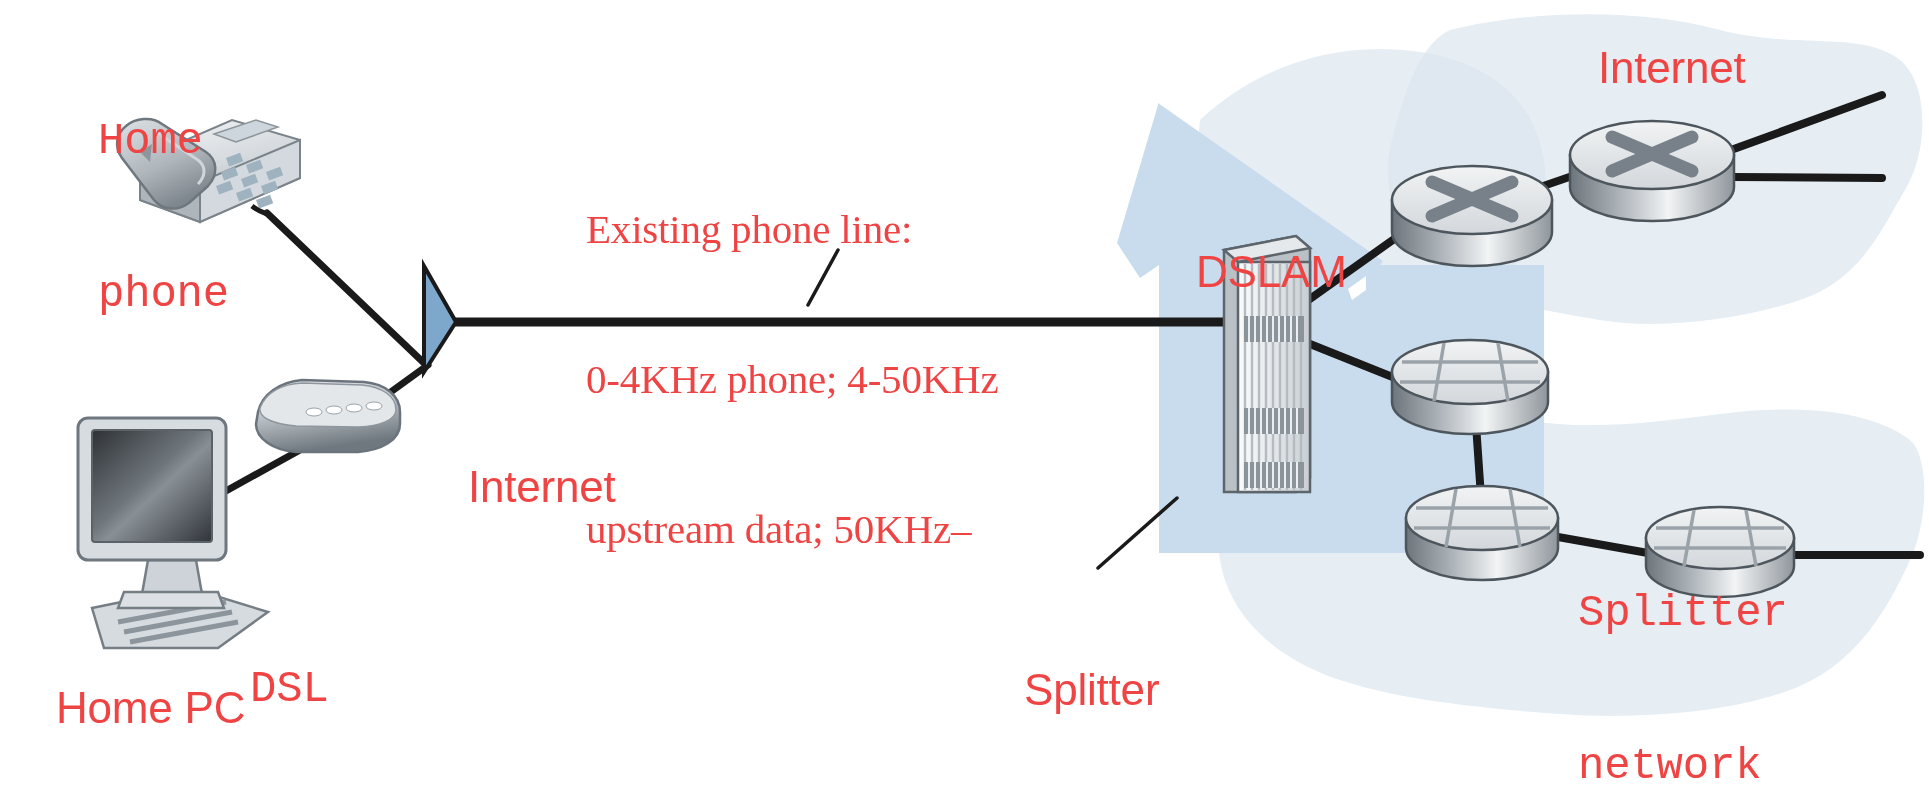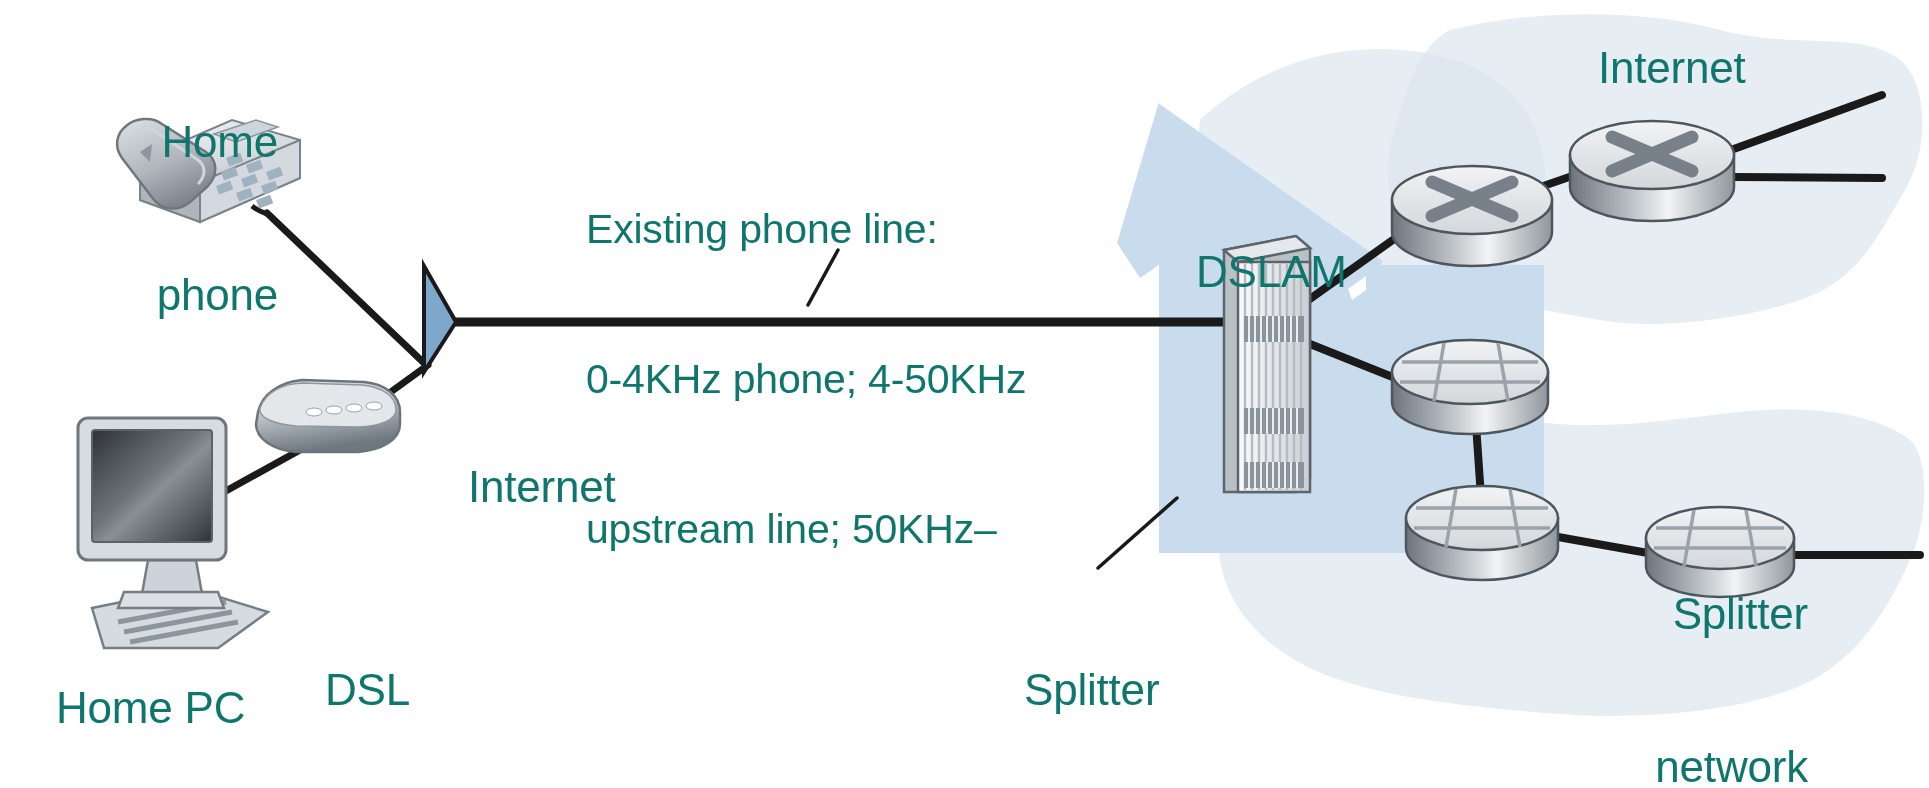--- a/index.html
+++ b/index.html
@@ -6,28 +6,28 @@
   body{
     width:1929px;height:788px;position:relative;overflow:hidden;
     font-family:"Liberation Sans","DejaVu Sans",sans-serif;
     color:#1b1b28;
   }
   #stage{position:absolute;left:0;top:0;width:1929px;height:788px;}
   svg#canvas{position:absolute;left:0;top:0;width:1929px;height:788px;}
   .lbl{
     position:absolute;
     font-family:"Liberation Sans","DejaVu Sans",sans-serif;
-    color:#0f766e;
+    color:#ef4444;
     white-space:pre;
     line-height:1.16;
     letter-spacing:-0.2px;
   }
-  .lbl.center{text-align:right;}
+  .lbl.center{text-align:left;font-family:Liberation Mono, monospace;}
   .big{font-size:44px;}
-  .note{font-size:41px;line-height:1.22;}
+  .note{font-size:41px;line-height:1.22;font-family:Liberation Serif, serif;}
 </style>
 </head>
 <body>
 
 <div id="stage">
 
 <svg id="canvas" viewBox="0 0 1929 788" xmlns="http://www.w3.org/2000/svg">
   <defs>
     <linearGradient id="gScreen" x1="0" y1="0" x2="1" y2="1">
       <stop offset="0%" stop-color="#2e3236"></stop>
@@ -311,21 +311,21 @@
 <div class="lbl big center" style="left:250px;top:562px;width:160px;">
   <div>DSL</div>
   
 </div>
 
 <div class="lbl big" style="left:468px;top:461px;">Internet</div>
 
 <div class="lbl note" style="left:586px;top:104px;">
   <div>Existing phone line:</div>
   <div>0-4KHz phone; 4-50KHz</div>
-  <div>upstream line; 50KHz–</div>
+  <div>upstream data; 50KHz–</div>
 </div>
 
 <div class="lbl big" style="left:1196px;top:246px;">DSLAM</div>
 
 <div class="lbl big" style="left:1024px;top:562px;">
   <div>Splitter</div>
   
 </div>
 
 <div class="lbl big" style="left:1598px;top:42px;">Internet</div>

